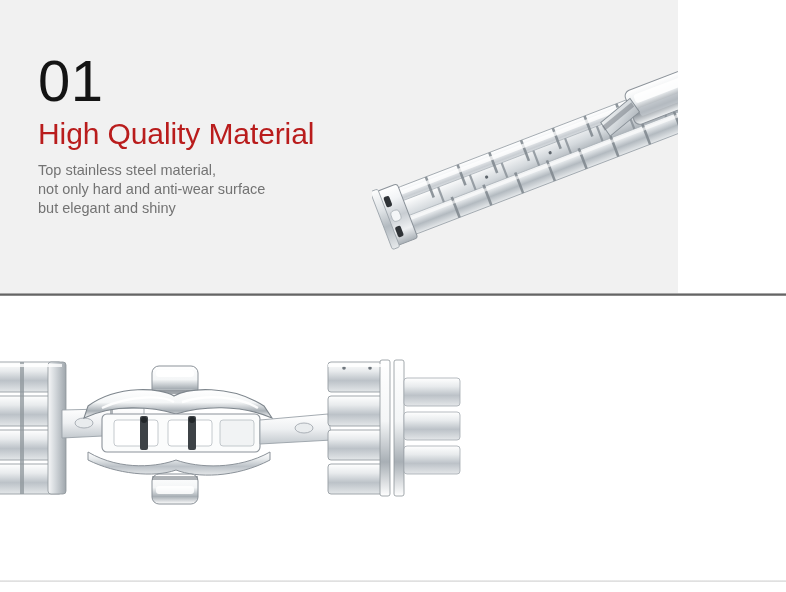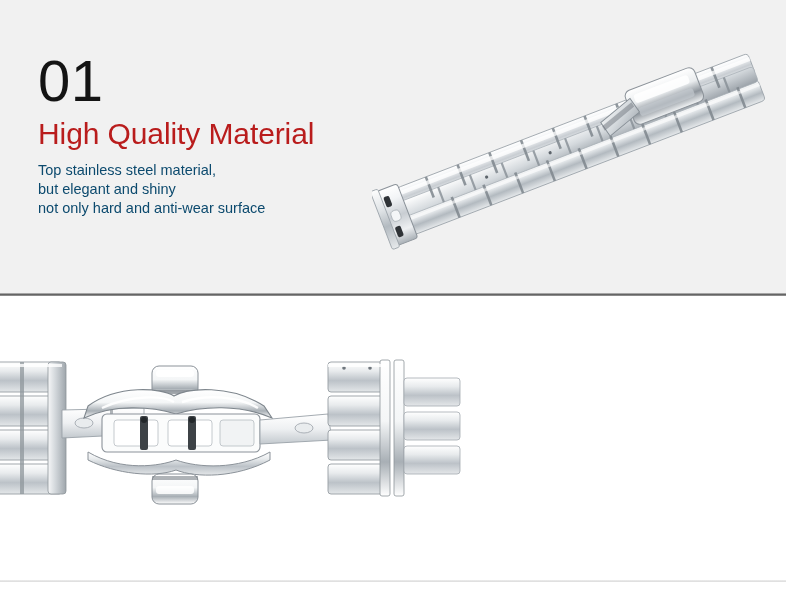--- a/index.html
+++ b/index.html
@@ -6,21 +6,21 @@
   * { margin:0; padding:0; box-sizing:border-box; }
   html, body {
     width:786px; height:592px;
     font-family:"Liberation Sans", sans-serif;
     background:#ffffff;
     overflow:hidden;
   }
   #page { position:relative; width:786px; height:592px; }
 
   
-  .panel { position:absolute; left:0; width:786px; overflow:hidden; }
+  .panel { position:absolute; left:0; width:678px; overflow:hidden; }
   #panel-01 { top:0;   height:293px; background:#f1f1f1; }
   #divider-main { position:absolute; left:0; top:293px; width:786px; height:3px;
                   background:linear-gradient(to bottom,#d8d8d8 0,#6e6e6e 35%,#585858 70%,#c9c9c9 100%); }
   #panel-02 { top:296px; height:284px; background:#ffffff; }
   #divider-bottom { position:absolute; left:0; top:580px; width:786px; height:2px;
                     background:linear-gradient(to bottom,#ededed,#dcdcdc); }
   #footer-strip { position:absolute; left:0; top:582px; width:786px; height:10px; background:#ffffff; }
 
   
   .txtblock { position:absolute; }
@@ -31,21 +31,21 @@
     color:#141414; letter-spacing:0.5px;
     font-family:"Liberation Sans", sans-serif;
   }
   .headline {
     font-size:30px; line-height:1.18; font-weight:400;
     color:#b91c1c; letter-spacing:-0.1px; margin-top:6px;
     white-space:nowrap;
   }
   .body {
     font-size:14.5px; line-height:19px; font-weight:400;
-    color:#0c4a6e; margin-top:10px;
+    color:#737373; margin-top:10px;
   }
   .body .ln { display:block; white-space:nowrap; }
 
   
   #art-band { position:absolute; left:372px; top:24px; width:414px; height:246px; }
   #art-clasp { position:absolute; left:-8px; top:52px; width:470px; height:190px; }
 
   svg { display:block; }
 </style>
 </head>
@@ -159,22 +159,22 @@
 
         </g>
       </svg>
     </div>
 
     <div class="txtblock" id="text-01">
       <div class="num">01</div>
       <div class="headline">High Quality Material</div>
       <div class="body">
         <span class="ln">Top stainless steel material,</span>
+        <span class="ln">not only hard and anti-wear surface</span>
         <span class="ln">but elegant and shiny</span>
-        <span class="ln">not only hard and anti-wear surface</span>
       </div>
     </div>
   </div>
 
   <div id="divider-main"></div>
 
   <div class="panel" id="panel-02">
 
     <div id="art-clasp">
       <svg width="470" height="190" viewBox="0 0 470 190" aria-hidden="true">

